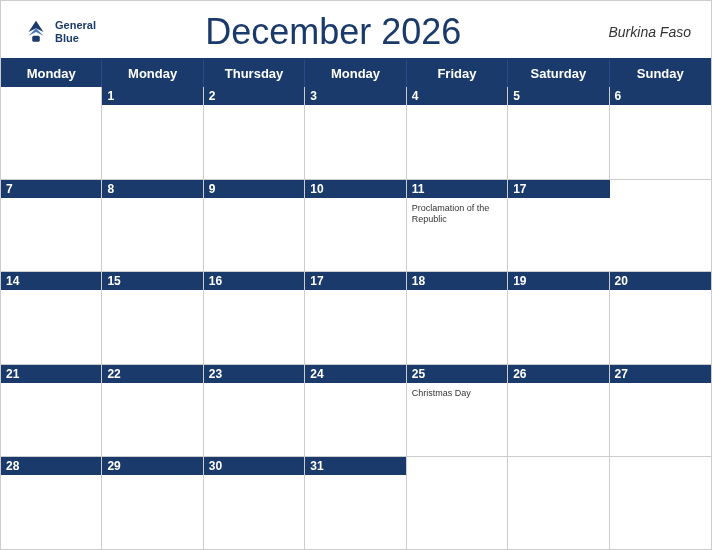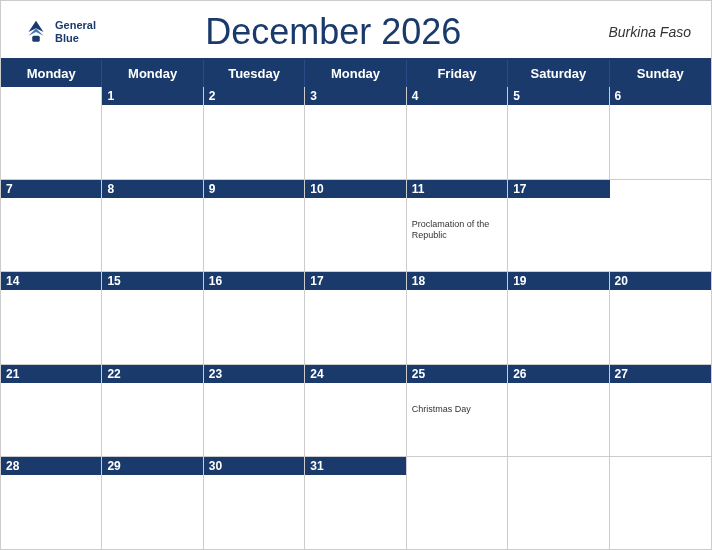--- a/index.html
+++ b/index.html
@@ -112,21 +112,21 @@
       font-size: 12px;
       font-weight: bold;
     }
     .day-cell.empty .day-number-row {
       visibility: hidden;
     }
     .holiday-text {
       font-size: 9px;
       color: #333;
       line-height: 1.3;
-      margin-top: 18px;
+      margin-top: 2px;
     }
   </style>
 </head>
 <body>
 
 <div class="calendar-container">
   <div class="header">
     <div class="logo">
       <svg class="logo-bird" viewBox="0 0 40 40">
         <polygon points="20,5 30,20 20,15 10,20" fill="#1a3a6b"></polygon>
@@ -139,21 +139,21 @@
       </div>
     </div>
     <div class="month-title">December 2026</div>
     <div class="country-name">Burkina Faso</div>
   </div>
 
   <div class="calendar-grid">
     <div class="day-headers">
     <div class="day-header">Monday</div>
         <div class="day-header">Monday</div>
-        <div class="day-header">Tuesday</div>
+        <div class="day-header">Thursday</div>
         <div class="day-header">Monday</div>
         <div class="day-header">Friday</div>
         <div class="day-header">Saturday</div>
         <div class="day-header">Sunday</div>
       </div>
     <div class="weeks">
     <div class="week-row">
           <div class="day-cell empty">
             <div class="day-number-row"></div>
           </div>

